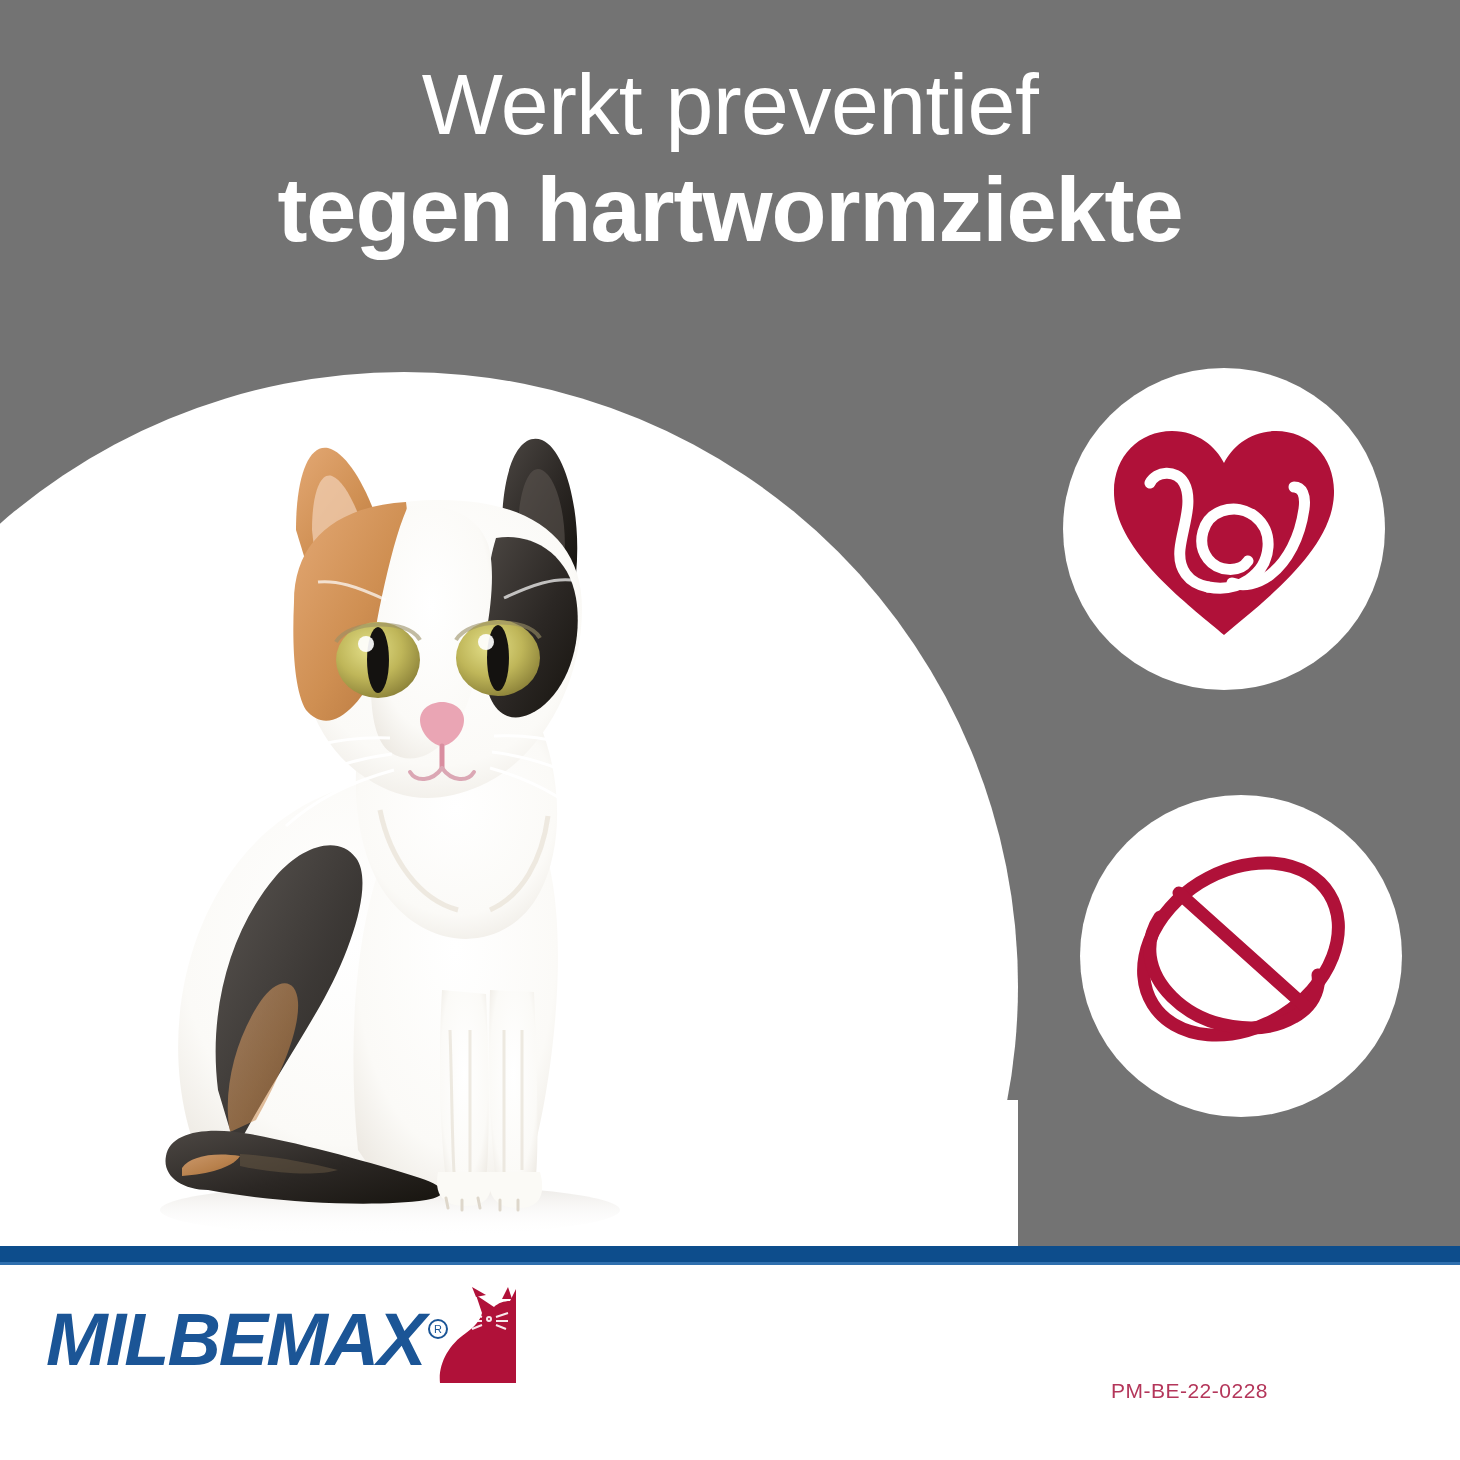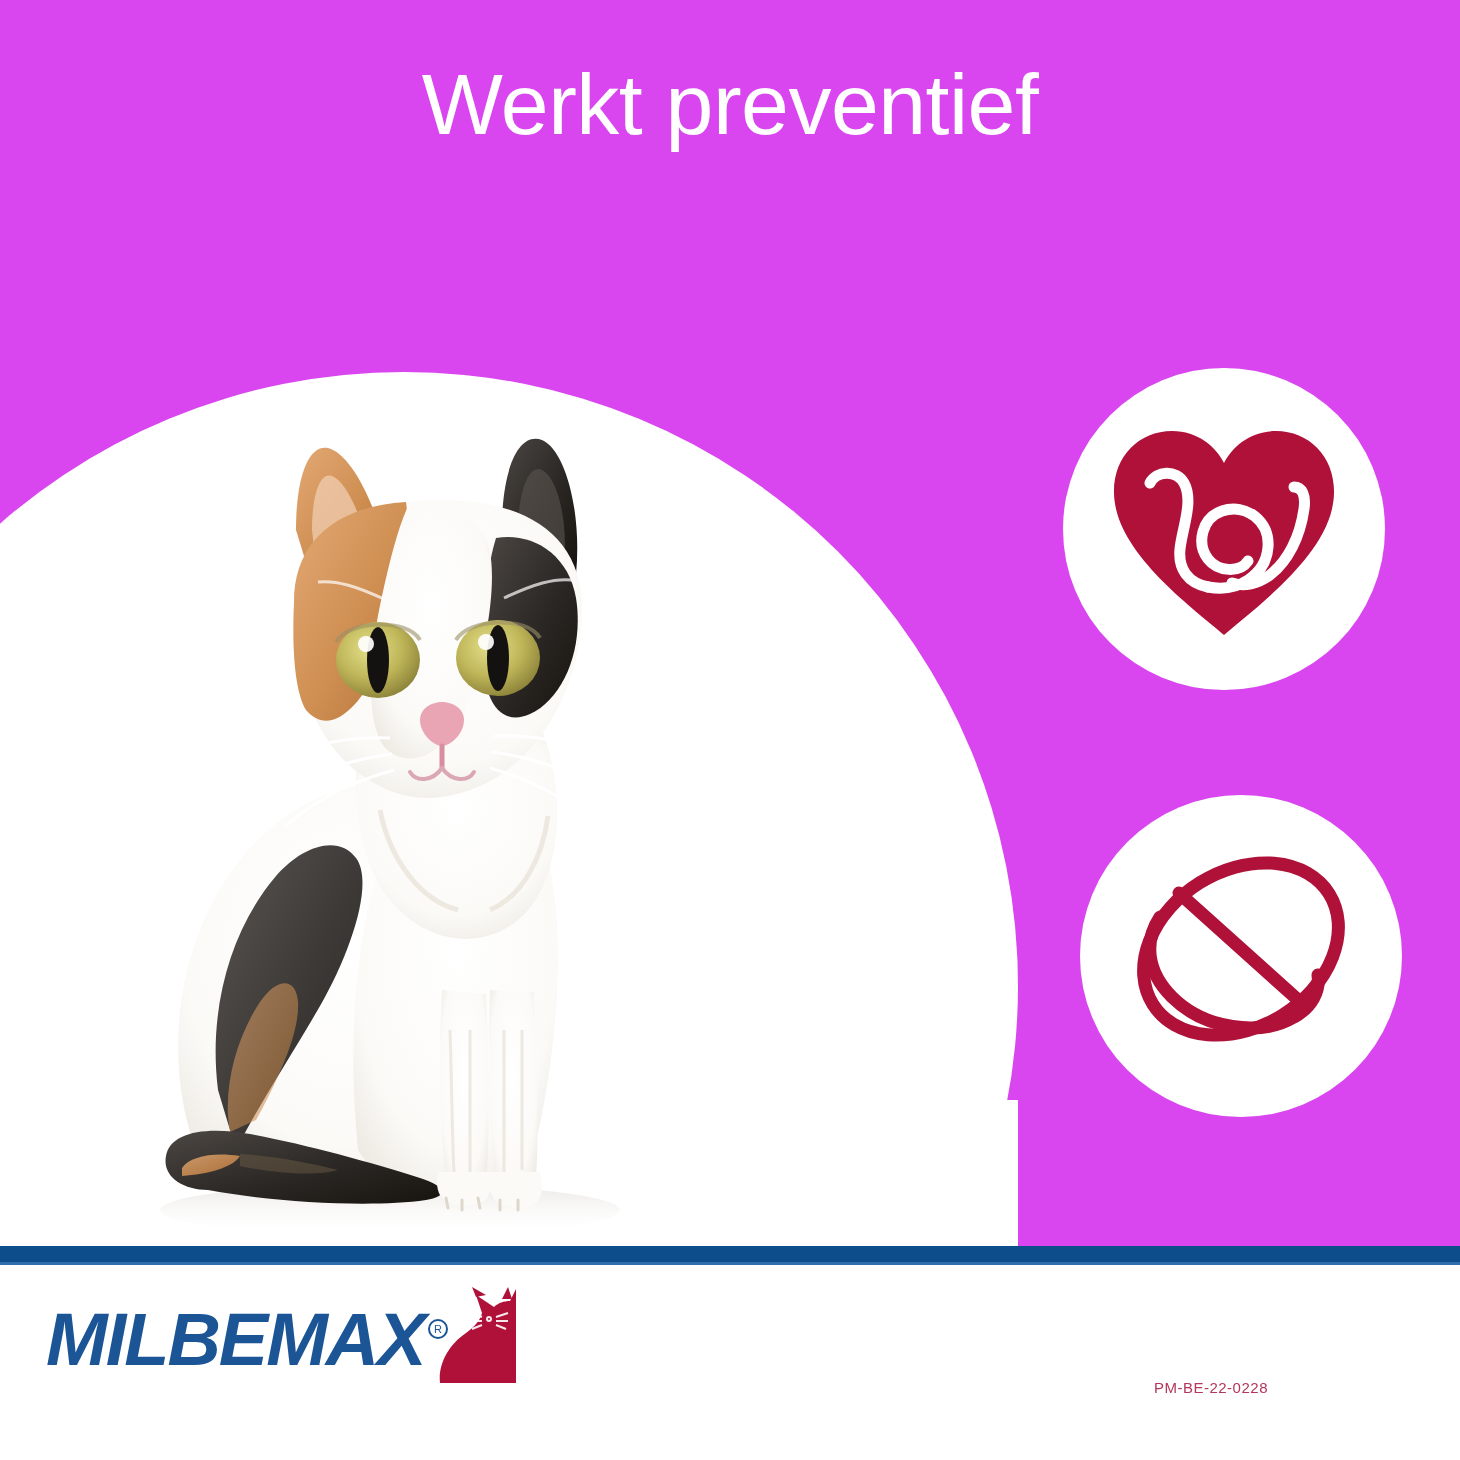--- a/index.html
+++ b/index.html
@@ -12,21 +12,21 @@
     overflow:hidden;
     background:#ffffff;
   }
 
   
   .hero{
     position:absolute;
     left:0; top:0;
     width:1460px;
     height:1246px;
-    background:#d946ef;
+    background:#737373;
     overflow:hidden;
   }
 
   
   .headline{
     position:absolute;
     left:0; top:52px;
     width:1460px;
     text-align:center;
     color:#ffffff;
@@ -130,36 +130,37 @@
     top:22px;
     width:470px;
     height:110px;
   }
   .logo svg{display:block;width:100%;height:100%;}
 
   .ref-code{
     position:absolute;
     right:28px;
     top:114px;
-    font-size:15px;
+    font-size:21px;
     letter-spacing:0.5px;
     color:#b4365a;
     font-family:"Liberation Sans", sans-serif;
     white-space:nowrap;
   }
 </style>
 </head>
 <body>
 
 <div class="ad">
 
   <div class="hero">
 
     <div class="headline">
       <span class="line1">Werkt preventief</span>
+      <span class="line2">tegen hartwormziekte</span>
     </div>
 
     <div class="photo-disc"></div>
     <div class="photo-base"></div>
 
     <div class="cat-wrap">
       <svg viewBox="0 0 640 860" xmlns="http://www.w3.org/2000/svg">
         <defs>
           <radialGradient id="furW" cx="50%" cy="40%" r="70%">
             <stop offset="0%" stop-color="#ffffff"></stop>

